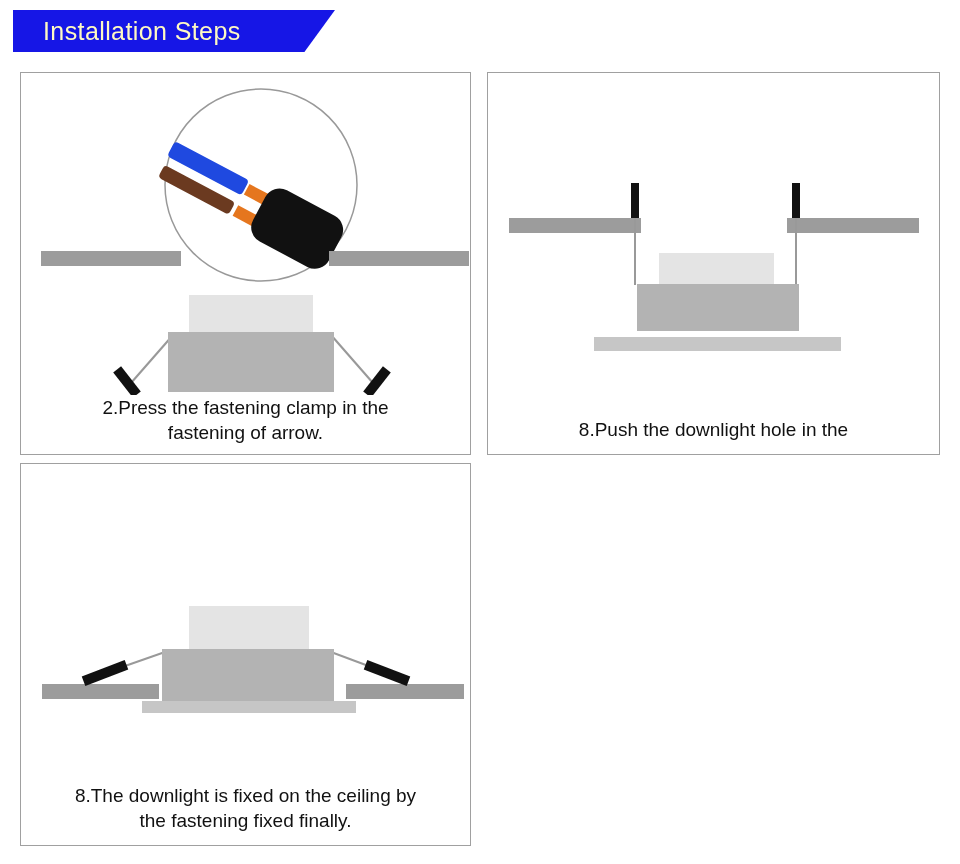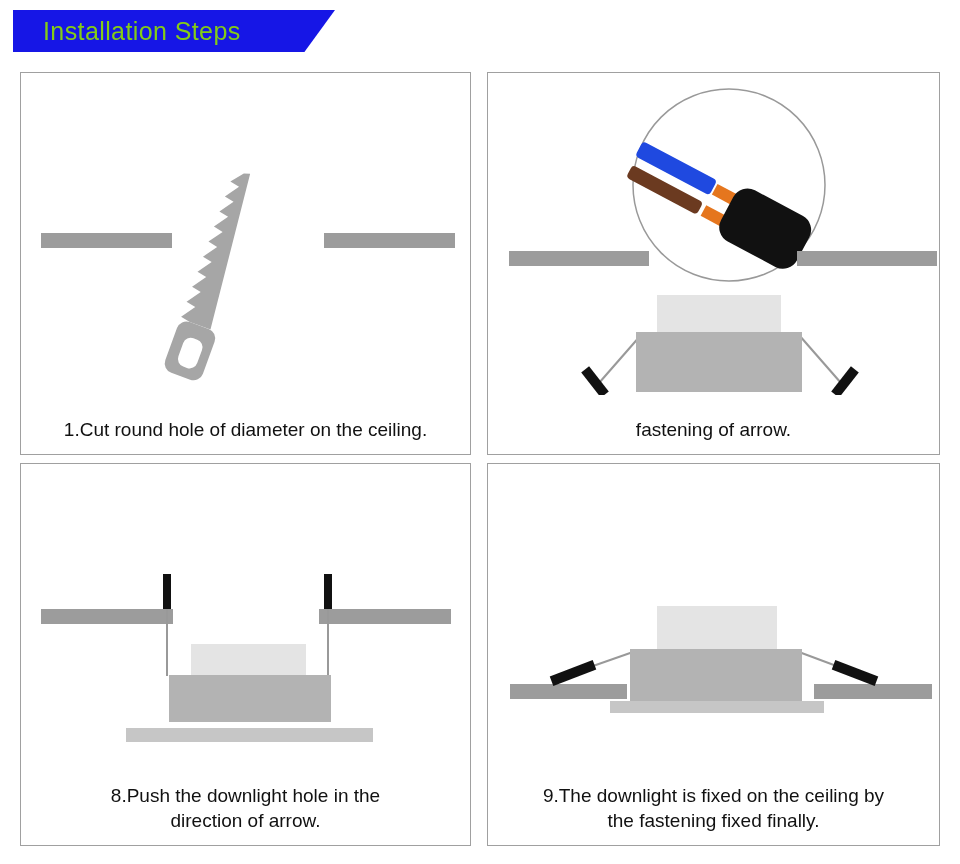--- a/index.html
+++ b/index.html
@@ -5,21 +5,21 @@
   * { margin:0; padding:0; box-sizing:border-box; }
   html,body { width:960px; height:864px; background:#fff; overflow:hidden;
               font-family:"Liberation Sans", sans-serif; }
 
   .banner {
     margin:10px 0 0 13px; width:322px; height:42px;
     background:var(--accent,#1616e6);
     clip-path:polygon(0 0, 100% 0, 90.5% 100%, 0 100%);
     display:flex; align-items:center; padding-left:30px;
   }
-  .banner-title { color:#84cc16; font-size:25px; letter-spacing:.4px; }
+  .banner-title { color:#fef9c3; font-size:25px; letter-spacing:.4px; }
 
   .grid {
     display:grid; grid-template-columns:451px 453px; gap:8px 16px;
     margin:20px 20px 0 20px;
   }
   .panel {
     border:1px solid var(--border,#a0a0a0); height:383px; background:#fff;
     display:flex; flex-direction:column; align-items:center;
   }
   .panel svg { display:block; flex:0 0 auto; }
@@ -46,35 +46,20 @@
 </style>
 </head>
 <body>
 
 <div class="banner">
   <div class="banner-title">Installation Steps</div>
 </div>
 
 <div class="grid">
 
-  <div class="panel">
-    <svg width="449" height="325" viewBox="0 0 449 325">
-      <rect class="f-bar" x="20" y="160" width="131" height="15"></rect>
-      <rect class="f-bar" x="303" y="160" width="131" height="15"></rect>
-      <g transform="translate(216,96) rotate(20)">
-        <polygon class="f-saw" points="14,0 8,2 -2,14 8,16 -2,30 8,32 -2,46 8,48 -2,62 8,64 -2,78 8,80 -2,94 8,96 -2,110 8,112 -2,126 8,128 -2,142 8,144 -2,158 8,160 30,160"></polygon>
-        <rect class="f-saw" x="-2" y="160" width="40" height="54" rx="10"></rect>
-        <rect class="f-white" x="9" y="174" width="20" height="30" rx="8"></rect>
-      </g>
-    </svg>
-    <div class="caption">
-      <span>1.Cut round hole of diameter on the ceiling.</span>
-
-    </div>
-  </div>
 
   <div class="panel">
     <svg width="449" height="322" viewBox="0 0 449 322">
       <circle class="circle-o" cx="240" cy="112" r="96"></circle>
       <g transform="translate(154,68) rotate(28)">
         <rect class="f-wblue" x="0" y="0" width="84" height="17" rx="4"></rect>
         <rect class="f-wbrown" x="2" y="26" width="80" height="14" rx="4"></rect>
         <rect class="f-worange" x="86" y="3" width="22" height="12"></rect>
         <rect class="f-worange" x="86" y="27" width="22" height="12"></rect>
         <rect class="f-black" x="106" y="-9" width="86" height="58" rx="16"></rect>
@@ -86,57 +71,57 @@
       <g transform="translate(106,309) rotate(-38)">
         <rect class="f-black" x="-5" y="-16" width="10" height="32"></rect>
       </g>
       <g transform="translate(356,309) rotate(38)">
         <rect class="f-black" x="-5" y="-16" width="10" height="32"></rect>
       </g>
       <rect class="f-inner" x="168" y="222" width="124" height="37"></rect>
       <rect class="f-body" x="147" y="259" width="166" height="60"></rect>
     </svg>
     <div class="caption">
+      <span>2.Press the fastening clamp in the</span>
       <span>fastening of arrow.</span>
     </div>
   </div>
 
   <div class="panel">
     <svg width="449" height="318" viewBox="0 0 449 318">
       <rect class="f-bar" x="20" y="145" width="132" height="15"></rect>
       <rect class="f-bar" x="298" y="145" width="132" height="15"></rect>
       <line class="s-line" x1="146" y1="145" x2="146" y2="212"></line>
       <line class="s-line" x1="307" y1="145" x2="307" y2="212"></line>
       <rect class="f-black" x="142" y="110" width="8" height="35"></rect>
       <rect class="f-black" x="303" y="110" width="8" height="35"></rect>
       <rect class="f-inner" x="170" y="180" width="115" height="31"></rect>
       <rect class="f-body" x="148" y="211" width="162" height="47"></rect>
       <rect class="f-trim" x="105" y="264" width="247" height="14"></rect>
     </svg>
     <div class="caption">
       <span>8.Push the downlight hole in the</span>
-      <span>direction of arrow.</span>
     </div>
   </div>
 
   <div class="panel">
     <svg width="449" height="318" viewBox="0 0 449 318">
       <rect class="f-bar" x="21" y="220" width="117" height="15"></rect>
       <rect class="f-bar" x="325" y="220" width="118" height="15"></rect>
       <line class="s-line" x1="144" y1="188" x2="64" y2="216"></line>
       <line class="s-line" x1="310" y1="188" x2="385" y2="216"></line>
       <g transform="translate(84,209) rotate(-21)">
         <rect class="f-black" x="-23" y="-5" width="46" height="10"></rect>
       </g>
       <g transform="translate(366,209) rotate(21)">
         <rect class="f-black" x="-23" y="-5" width="46" height="10"></rect>
       </g>
       <rect class="f-inner" x="168" y="142" width="120" height="43"></rect>
       <rect class="f-body" x="141" y="185" width="172" height="52"></rect>
       <rect class="f-trim" x="121" y="237" width="214" height="12"></rect>
     </svg>
     <div class="caption">
-      <span>9.The downlight is fixed on the ceiling by</span>
+      <span>8.The downlight is fixed on the ceiling by</span>
       <span>the fastening fixed finally.</span>
     </div>
   </div>
 
 </div>
 
 </body></html>

